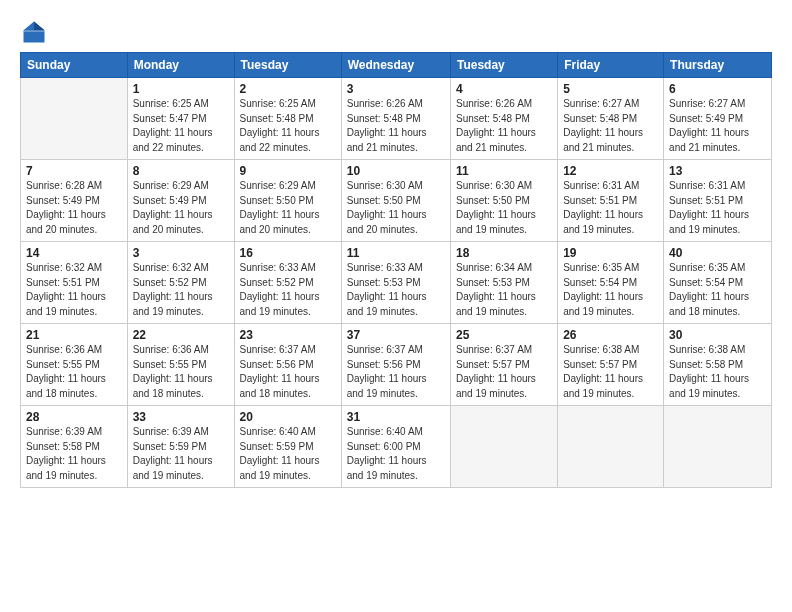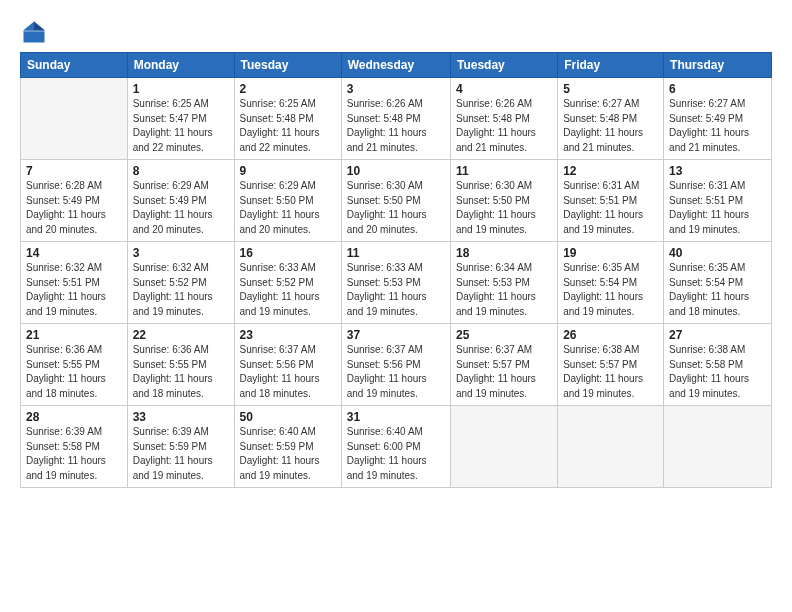--- a/index.html
+++ b/index.html
@@ -238,35 +238,35 @@
           </td>
           <td>
             <span class="day-number">25</span>
             <div class="day-info"><span>Sunrise: 6:37 AM</span><br><span>Sunset: 5:57 PM</span><br><span>Daylight: 11 hours</span><br><span>and 19 minutes.</span></div>
           </td>
           <td>
             <span class="day-number">26</span>
             <div class="day-info"><span>Sunrise: 6:38 AM</span><br><span>Sunset: 5:57 PM</span><br><span>Daylight: 11 hours</span><br><span>and 19 minutes.</span></div>
           </td>
           <td>
-            <span class="day-number">27</span>
+            <span class="day-number">30</span>
             <div class="day-info"><span>Sunrise: 6:38 AM</span><br><span>Sunset: 5:58 PM</span><br><span>Daylight: 11 hours</span><br><span>and 19 minutes.</span></div>
           </td>
         </tr>
         <tr>
           <td>
             <span class="day-number">28</span>
             <div class="day-info"><span>Sunrise: 6:39 AM</span><br><span>Sunset: 5:58 PM</span><br><span>Daylight: 11 hours</span><br><span>and 19 minutes.</span></div>
           </td>
           <td>
             <span class="day-number">33</span>
             <div class="day-info"><span>Sunrise: 6:39 AM</span><br><span>Sunset: 5:59 PM</span><br><span>Daylight: 11 hours</span><br><span>and 19 minutes.</span></div>
           </td>
           <td>
-            <span class="day-number">50</span>
+            <span class="day-number">20</span>
             <div class="day-info"><span>Sunrise: 6:40 AM</span><br><span>Sunset: 5:59 PM</span><br><span>Daylight: 11 hours</span><br><span>and 19 minutes.</span></div>
           </td>
           <td>
             <span class="day-number">31</span>
             <div class="day-info"><span>Sunrise: 6:40 AM</span><br><span>Sunset: 6:00 PM</span><br><span>Daylight: 11 hours</span><br><span>and 19 minutes.</span></div>
           </td>
           <td class="empty"></td>
           <td class="empty"></td>
           <td class="empty"></td>
         </tr>

